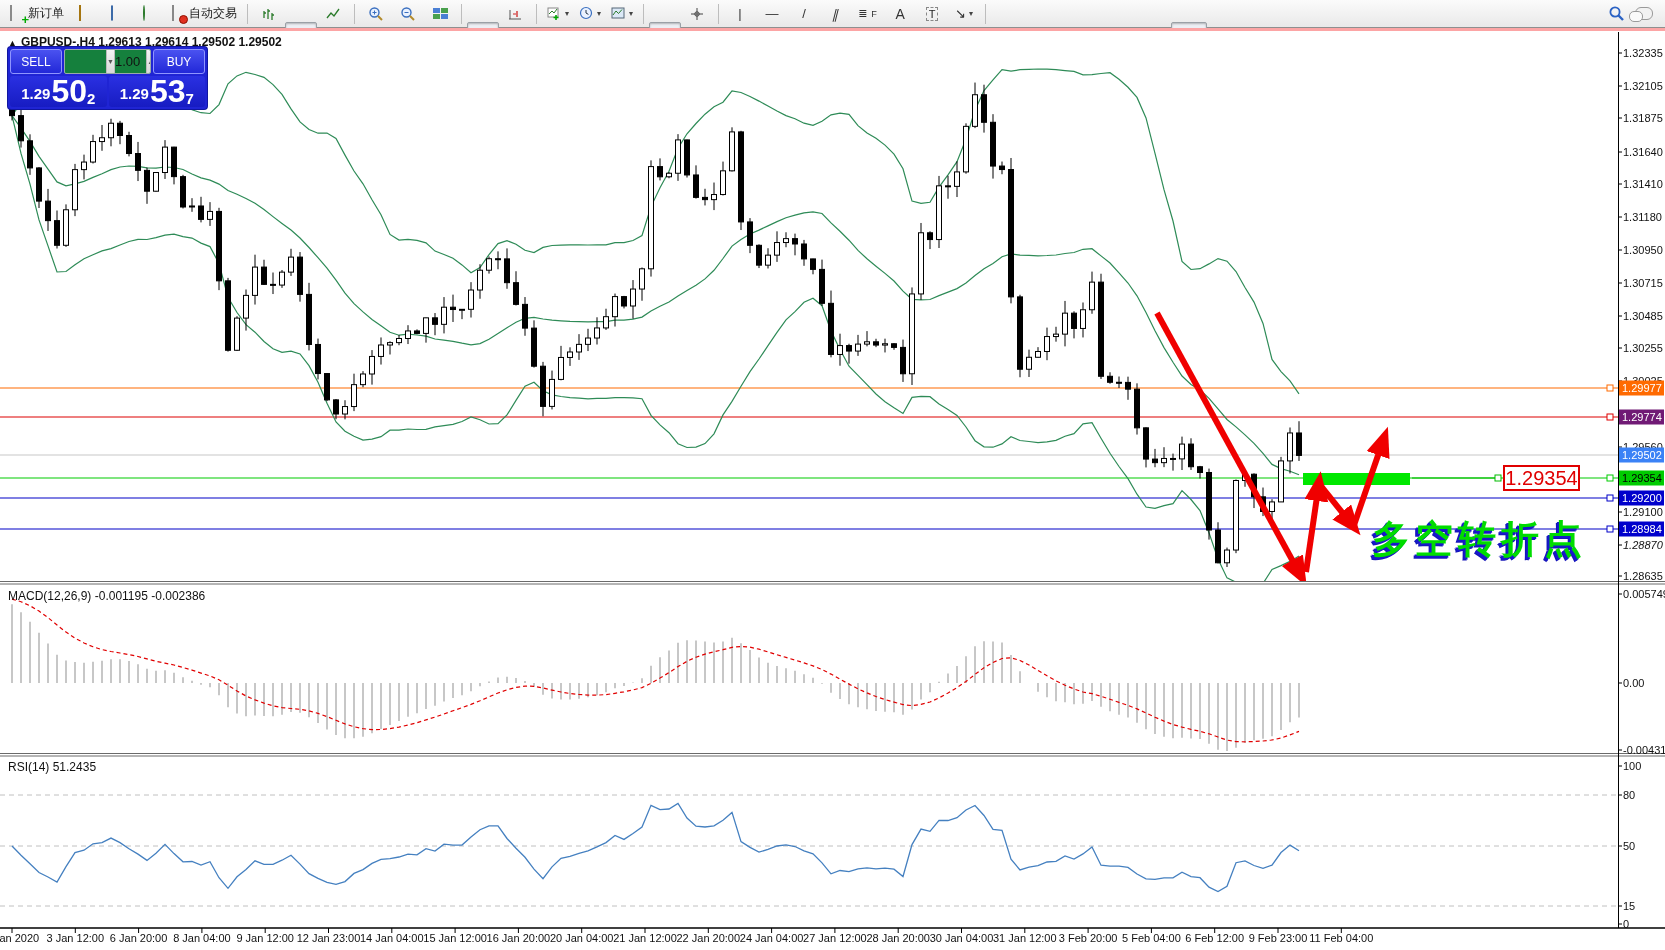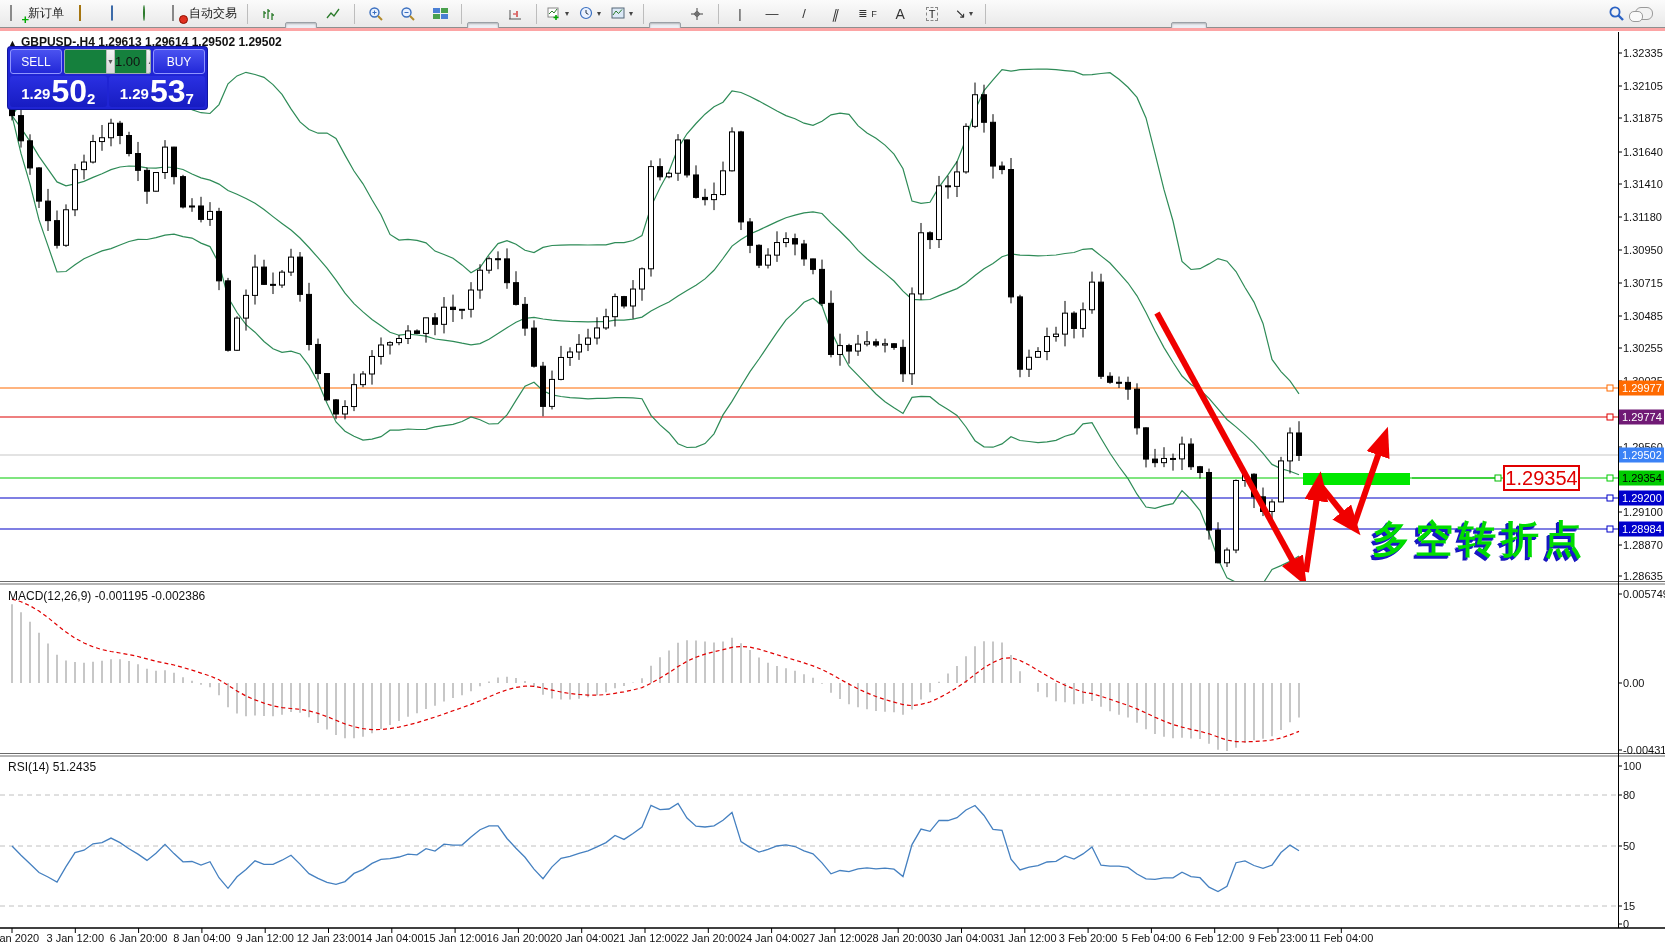--- a/index.html
+++ b/index.html
@@ -799,21 +799,21 @@
         <div class="axis-label" style="top: 186px;">1.31180</div>
         <div class="axis-label" style="top: 219px;">1.30950</div>
         <div class="axis-label" style="top: 252px;">1.30715</div>
         <div class="axis-label" style="top: 285px;">1.30485</div>
         <div class="axis-label" style="top: 317px;">1.30255</div>
         <div class="axis-label" style="top: 350px;">1.30025</div>
         <div class="axis-label" style="top: 383px;">1.29795</div>
         <div class="axis-label" style="top: 416px;">1.29560</div>
         <div class="axis-label" style="top: 449px;">1.29330</div>
         <div class="axis-label" style="top: 481px;">1.29100</div>
-        <div class="axis-label" style="top: 514px;">1.28870</div>
+        <div class="axis-label" style="top: 514px; font-style: italic;">1.28870</div>
         <div class="axis-label" style="top: 545px;">1.28635</div>
         <div class="axis-label" style="top: 563px;">0.005749</div>
         <div class="axis-label" style="top: 652px;">0.00</div>
         <div class="axis-label" style="top: 719px;">-0.004319</div>
         <div class="axis-label" style="top: 735px;">100</div>
         <div class="axis-label" style="top: 764px;">80</div>
         <div class="axis-label" style="top: 815px;">50</div>
         <div class="axis-label" style="top: 875px;">15</div>
         <div class="axis-label" style="top: 893px;">0</div>
         <div class="price-tag" style="top: 357px; background: rgb(255, 106, 0); color: rgb(255, 255, 255);">1.29977</div>

